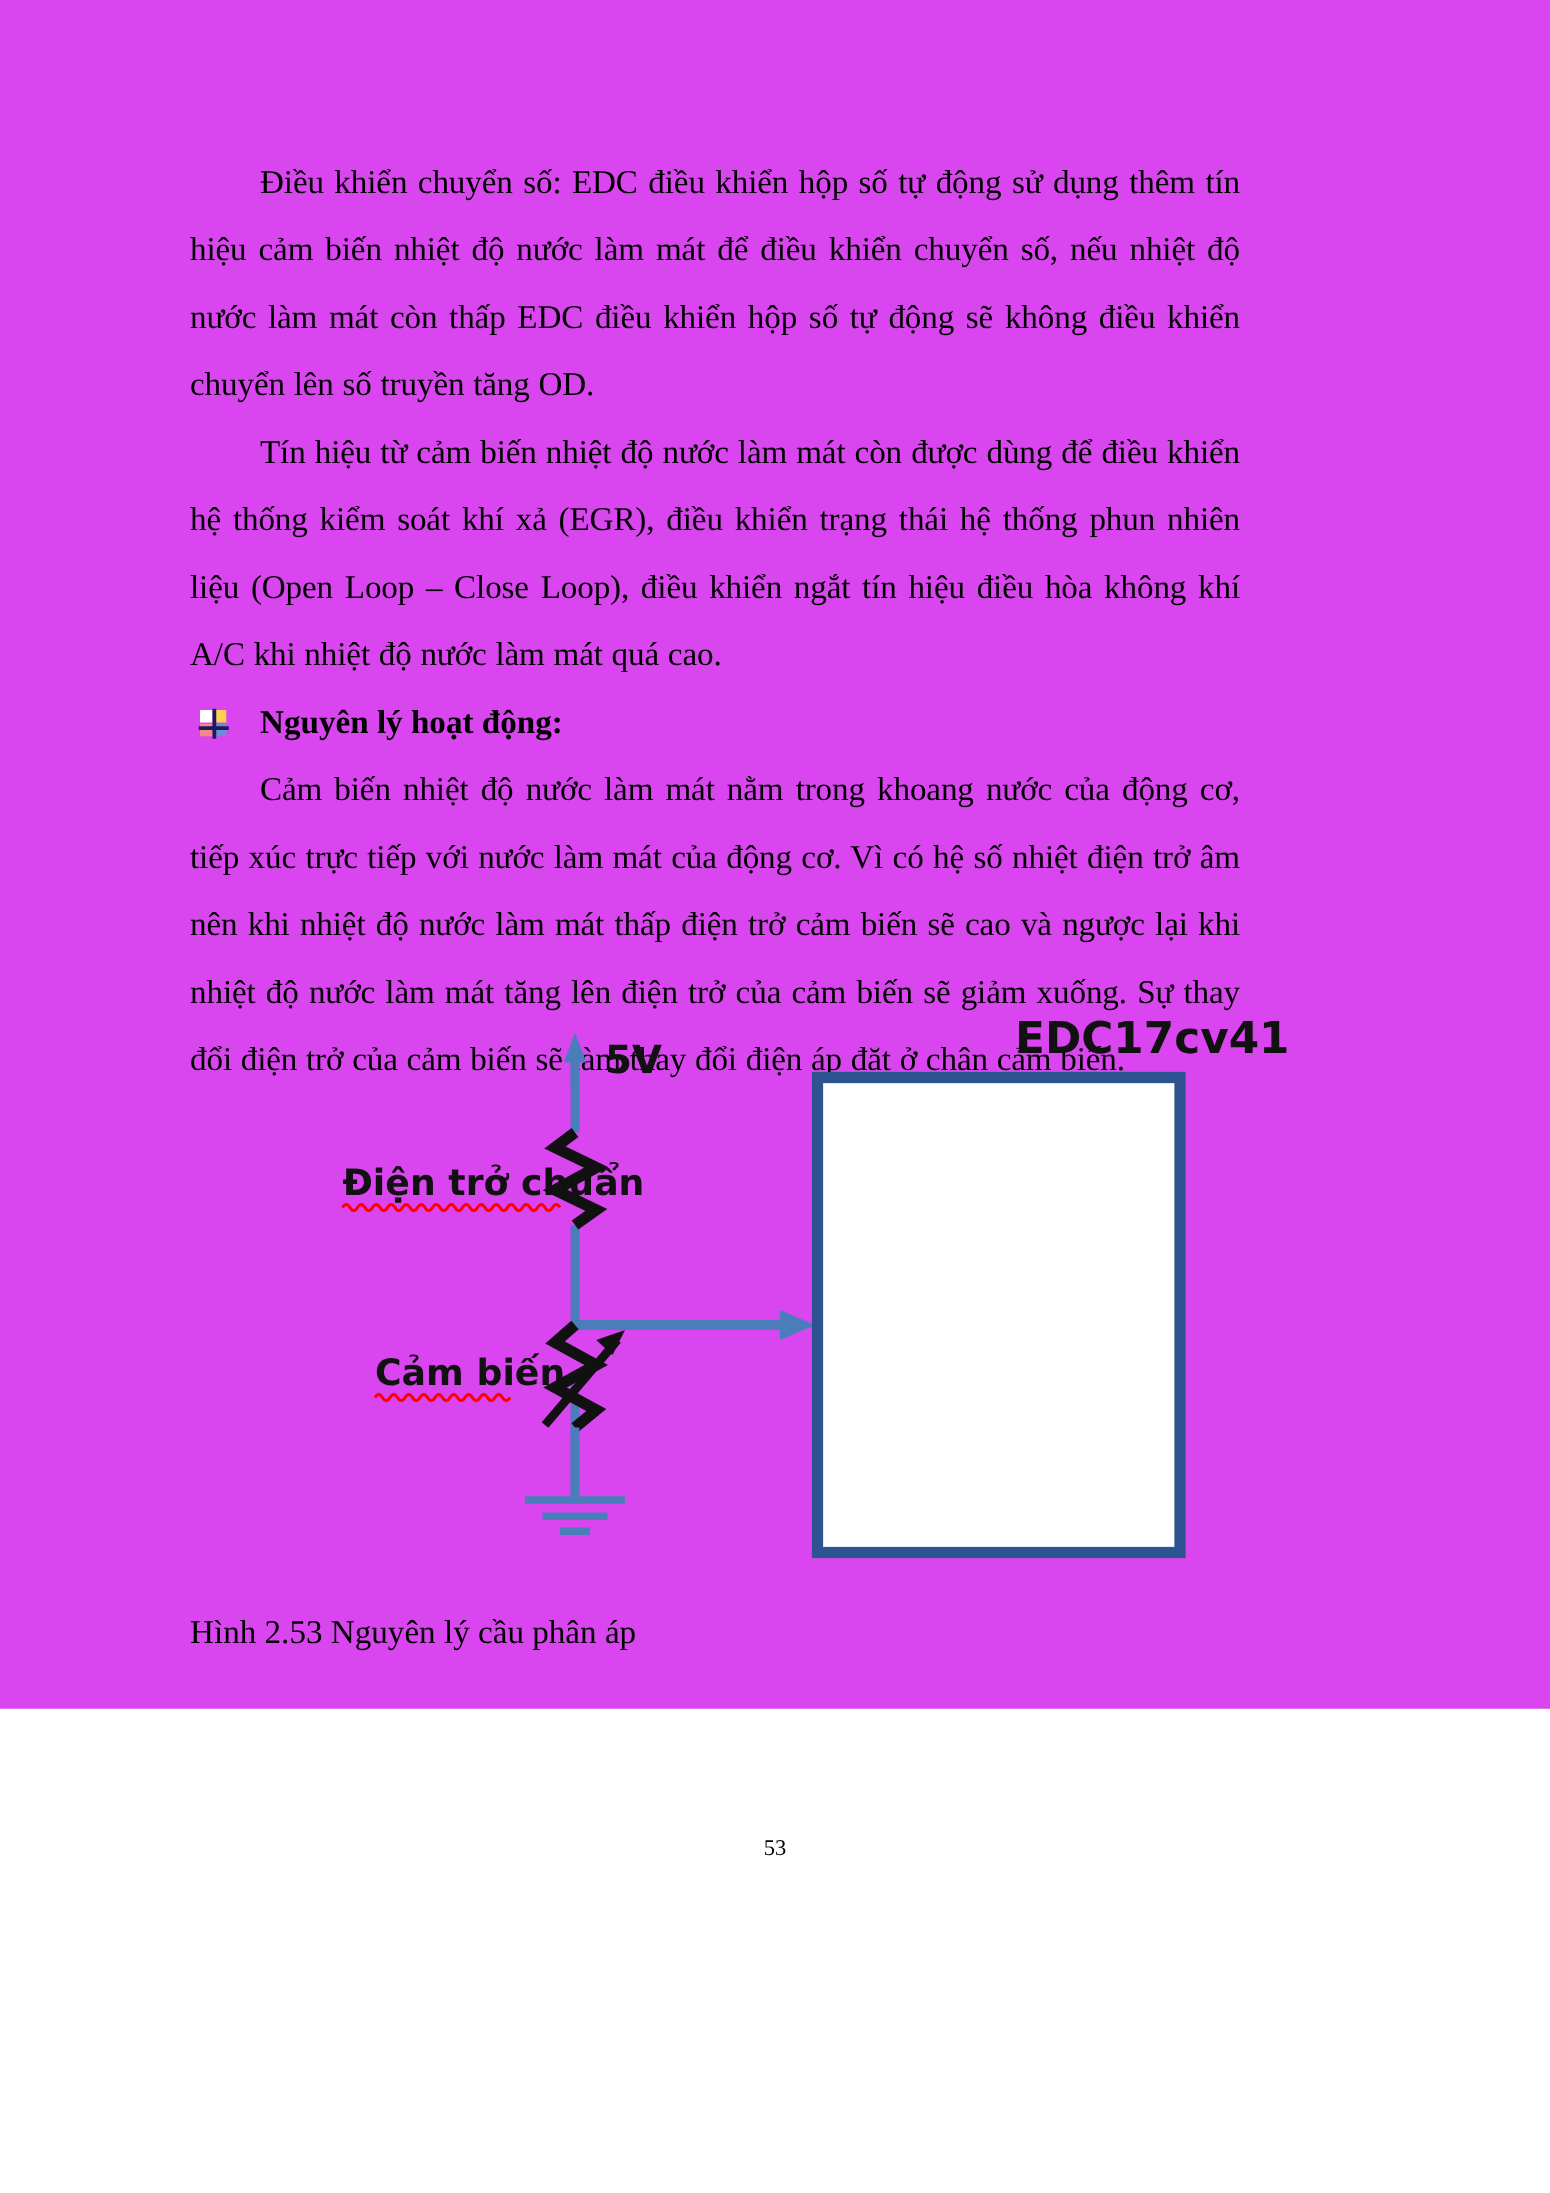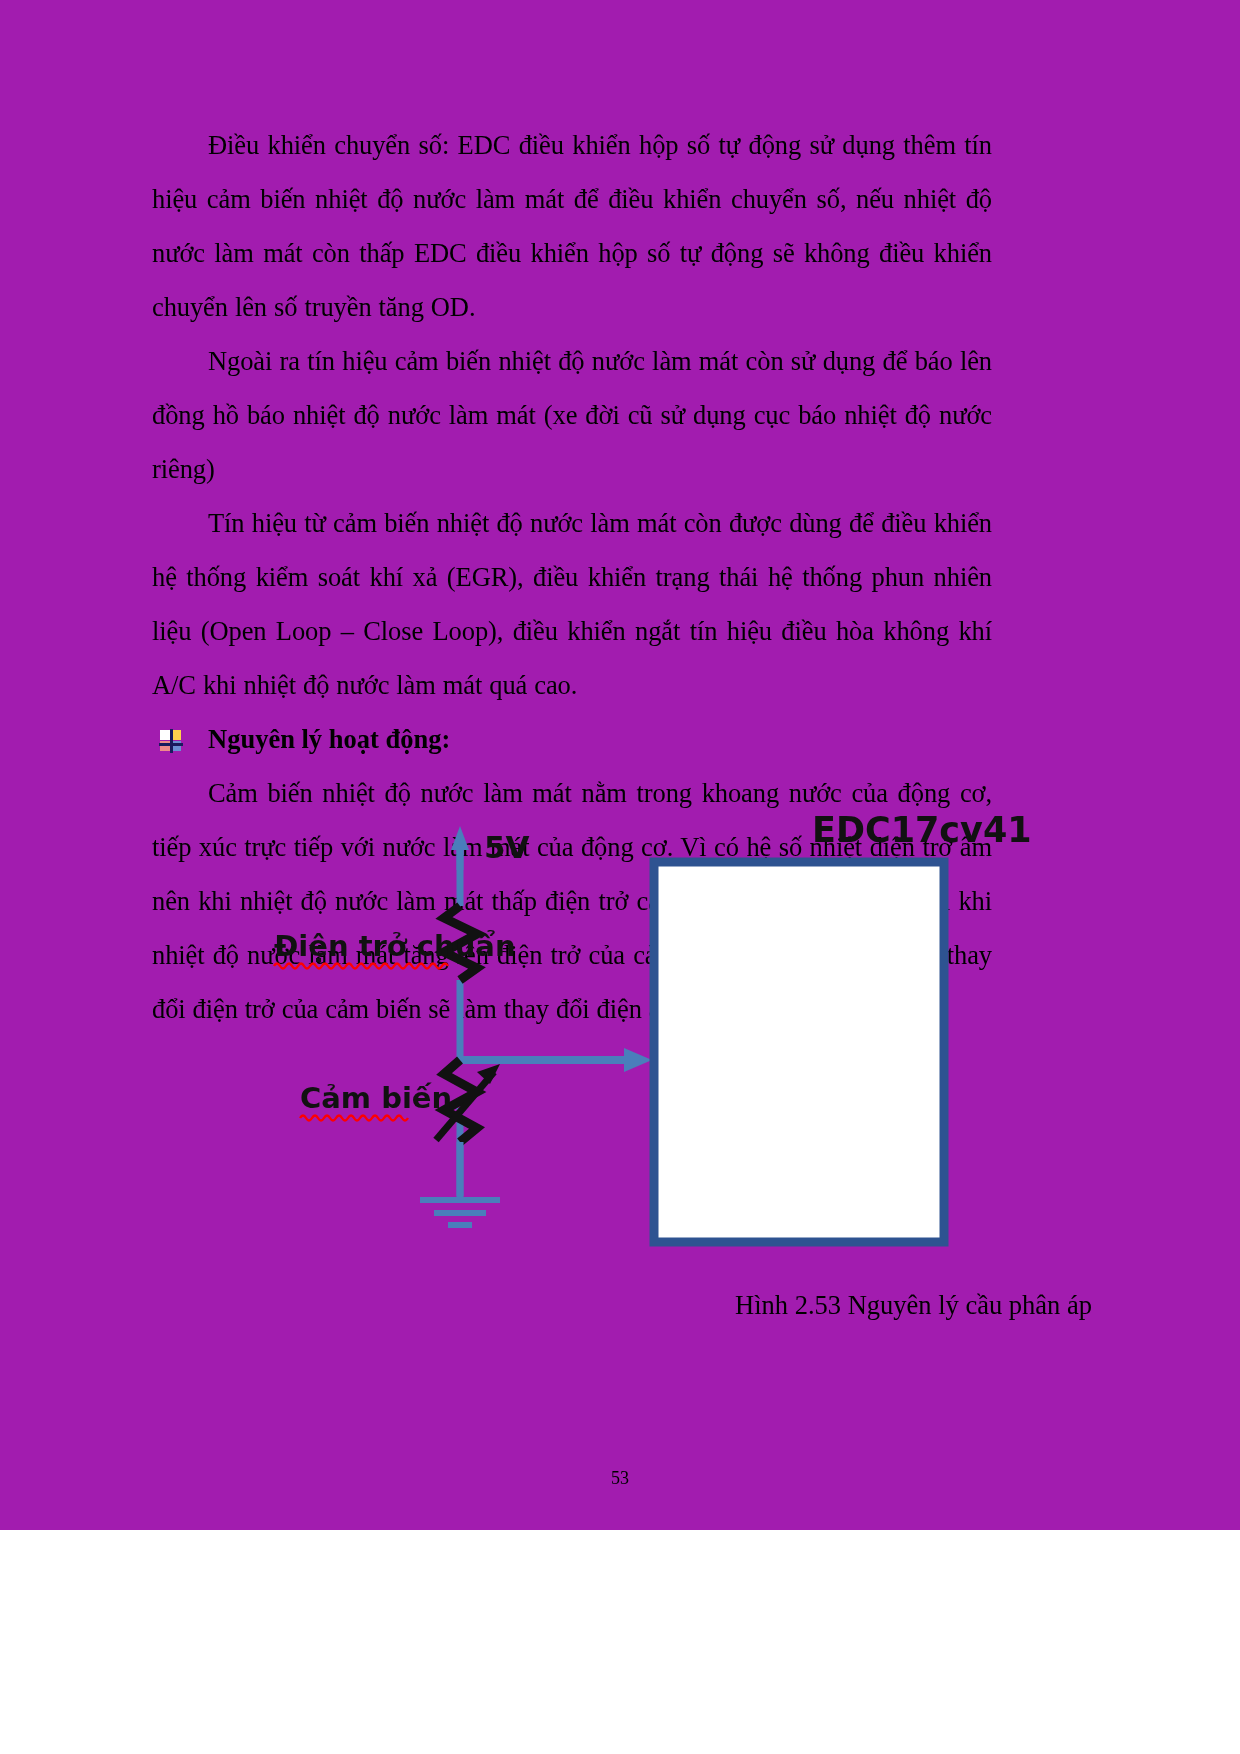--- a/index.html
+++ b/index.html
@@ -13,22 +13,22 @@
     position: relative;
     font-family: "Liberation Serif", "DejaVu Serif", serif;
     color: #000000;
     overflow: hidden;
   }
 
   .page {
     position: absolute;
     left: 0; top: 0;
     width: 1240px;
-    height: 1530px;
-    background: #a21caf;
+    height: 1367px;
+    background: #d946ef;
   }
 
   .content {
     position: absolute;
     left: 152px;
     top: 118px;
     width: 840px;
   }
 
   p.body-text {
@@ -92,21 +92,21 @@
     width: 940px;
     height: 440px;
   }
   .figure svg { display: block; }
 
   .fig-caption {
     position: absolute;
     left: 152px;
     top: 1290px;
     width: 940px;
-    text-align: right;
+    text-align: left;
     font-size: 26.5px;
     font-family: "Liberation Serif", "DejaVu Serif", serif;
   }
 
   .after-figure {
     position: absolute;
     left: 152px;
     top: 1334px;
     width: 840px;
   }
@@ -121,21 +121,20 @@
     font-family: "Liberation Serif", "DejaVu Serif", serif;
   }
 </style>
 </head>
 <body>
 
 <div class="page">
 
   <div class="content">
     <p class="body-text">Điều khiển chuyển số: EDC điều khiển hộp số tự động sử dụng thêm tín hiệu cảm biến nhiệt độ nước làm mát để điều khiển chuyển số, nếu nhiệt độ nước làm mát còn thấp EDC điều khiển hộp số tự động sẽ không điều khiển chuyển lên số truyền tăng OD.</p>
-    <p class="body-text">Ngoài ra tín hiệu cảm biến nhiệt độ nước làm mát còn sử dụng để báo lên đồng hồ báo nhiệt độ nước làm mát (xe đời cũ sử dụng cục báo nhiệt độ nước riêng)</p>
     <p class="body-text">Tín hiệu từ cảm biến nhiệt độ nước làm mát còn được dùng để điều khiển hệ thống kiểm soát khí xả (EGR), điều khiển trạng thái hệ thống phun nhiên liệu (Open Loop – Close Loop), điều khiển ngắt tín hiệu điều hòa không khí A/C khi nhiệt độ nước làm mát quá cao.</p>
 
     <div class="heading-row">
       <span class="quad-bullet">
         <span class="q q-tl"></span>
         <span class="q q-tr"></span>
         <span class="q q-bl"></span>
         <span class="q q-br"></span>
         <span class="bar-v"></span>
         <span class="bar-h"></span>

